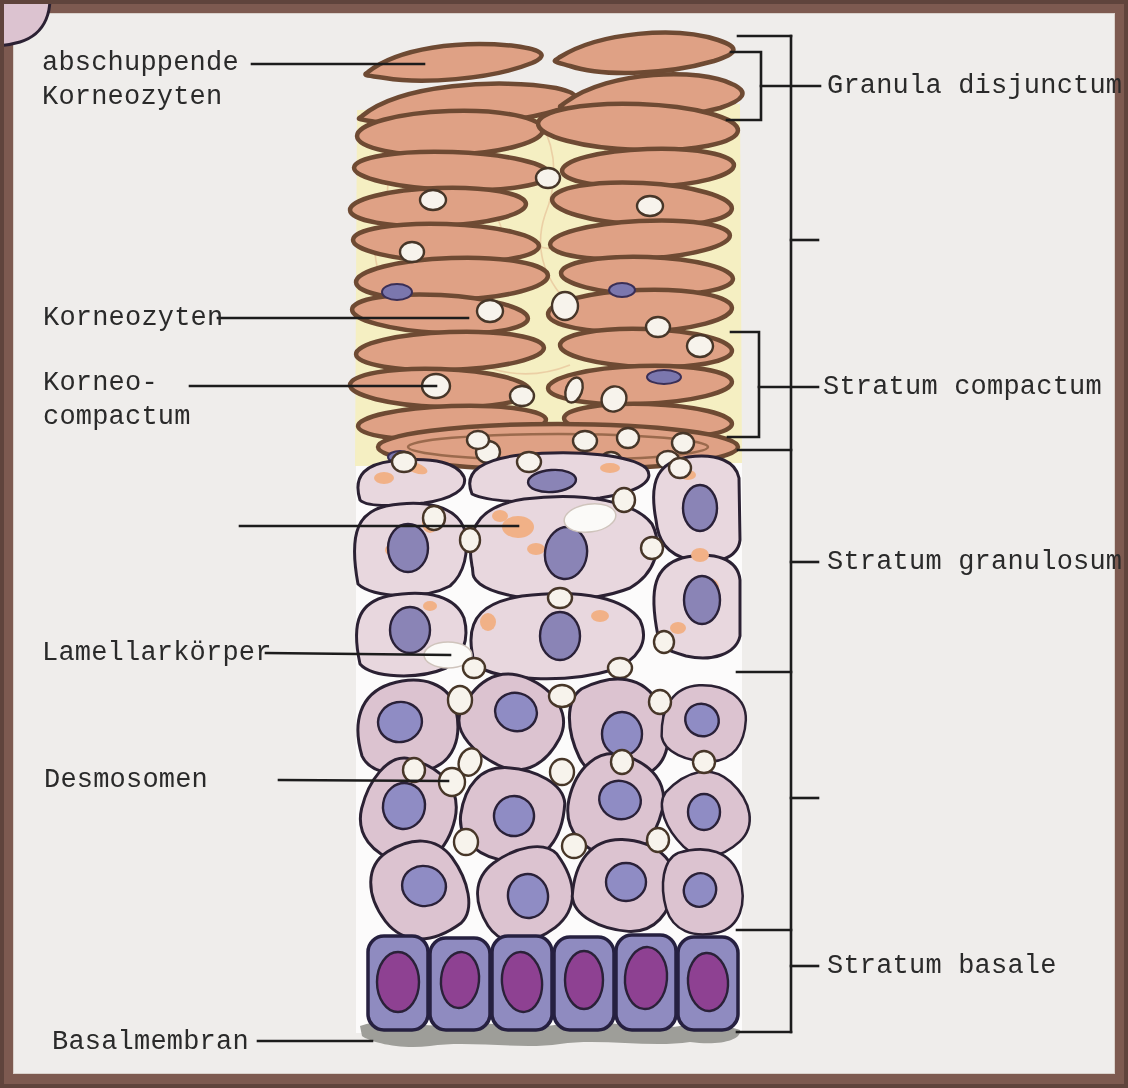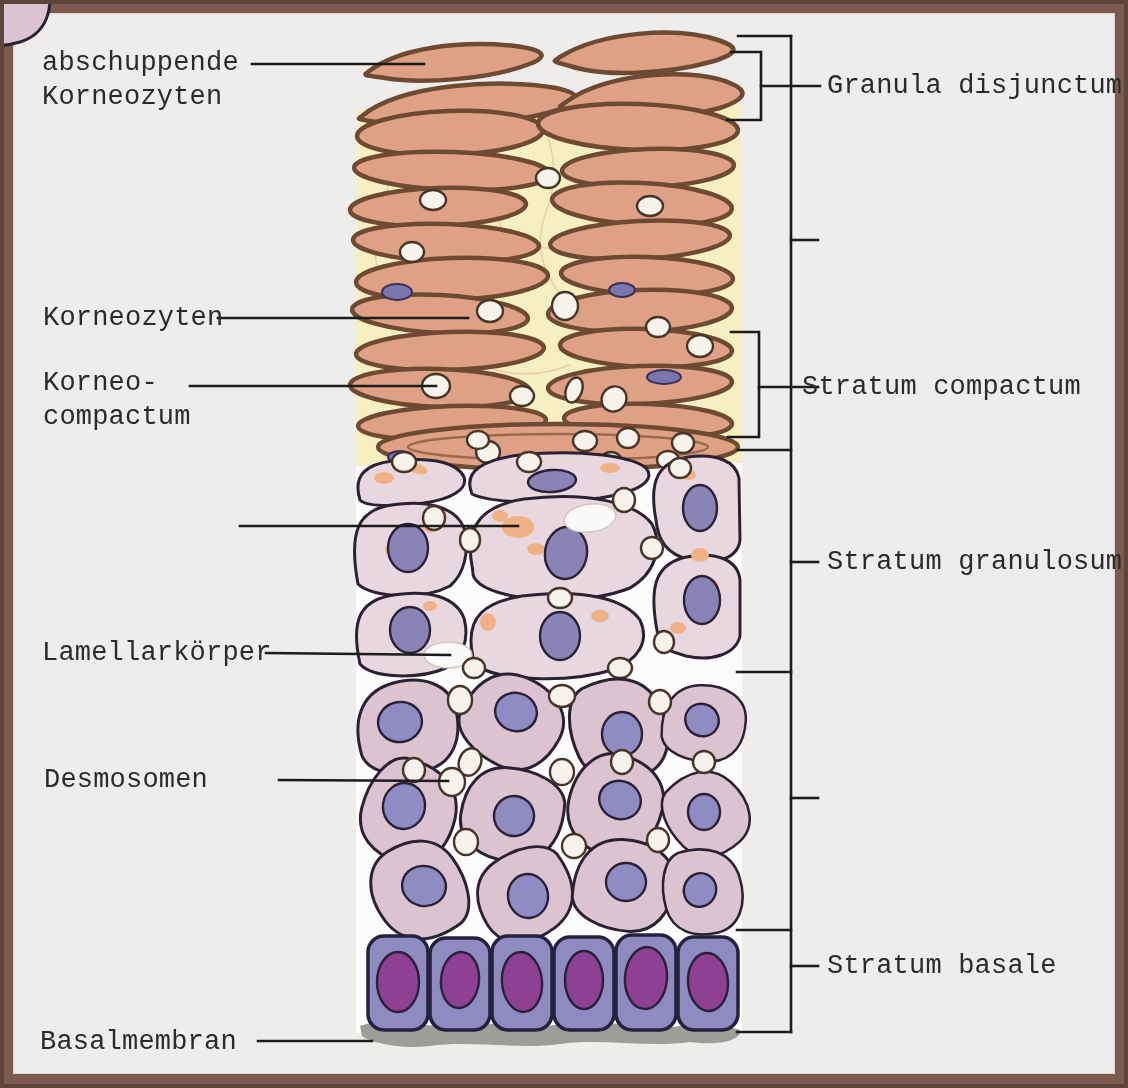--- a/index.html
+++ b/index.html
@@ -250,21 +250,21 @@
     </g>
   </svg>
 
   <div class="lbl" style="left:42px;top:46px">abschuppende
 Korneozyten</div>
   <div class="lbl" style="left:43px;top:301px">Korneozyten</div>
   <div class="lbl" style="left:43px;top:366px">Korneo-
 compactum</div>
   <div class="lbl" style="left:42px;top:636px">Lamellarkörper</div>
   <div class="lbl" style="left:44px;top:763px">Desmosomen</div>
-  <div class="lbl" style="left:40px;top:1025px">Basalmembran</div>
+  <div class="lbl" style="left:52px;top:1025px">Basalmembran</div>
 
   <div class="lbl" style="left:827px;top:69px">Granula disjunctum</div>
-  <div class="lbl" style="left:802px;top:370px">Stratum compactum</div>
+  <div class="lbl" style="left:823px;top:370px">Stratum compactum</div>
   <div class="lbl" style="left:827px;top:545px">Stratum granulosum</div>
   <div class="lbl" style="left:827px;top:949px">Stratum basale</div>
 
   <div class="frame-rim"></div>
 </div>
 
 </body></html>

